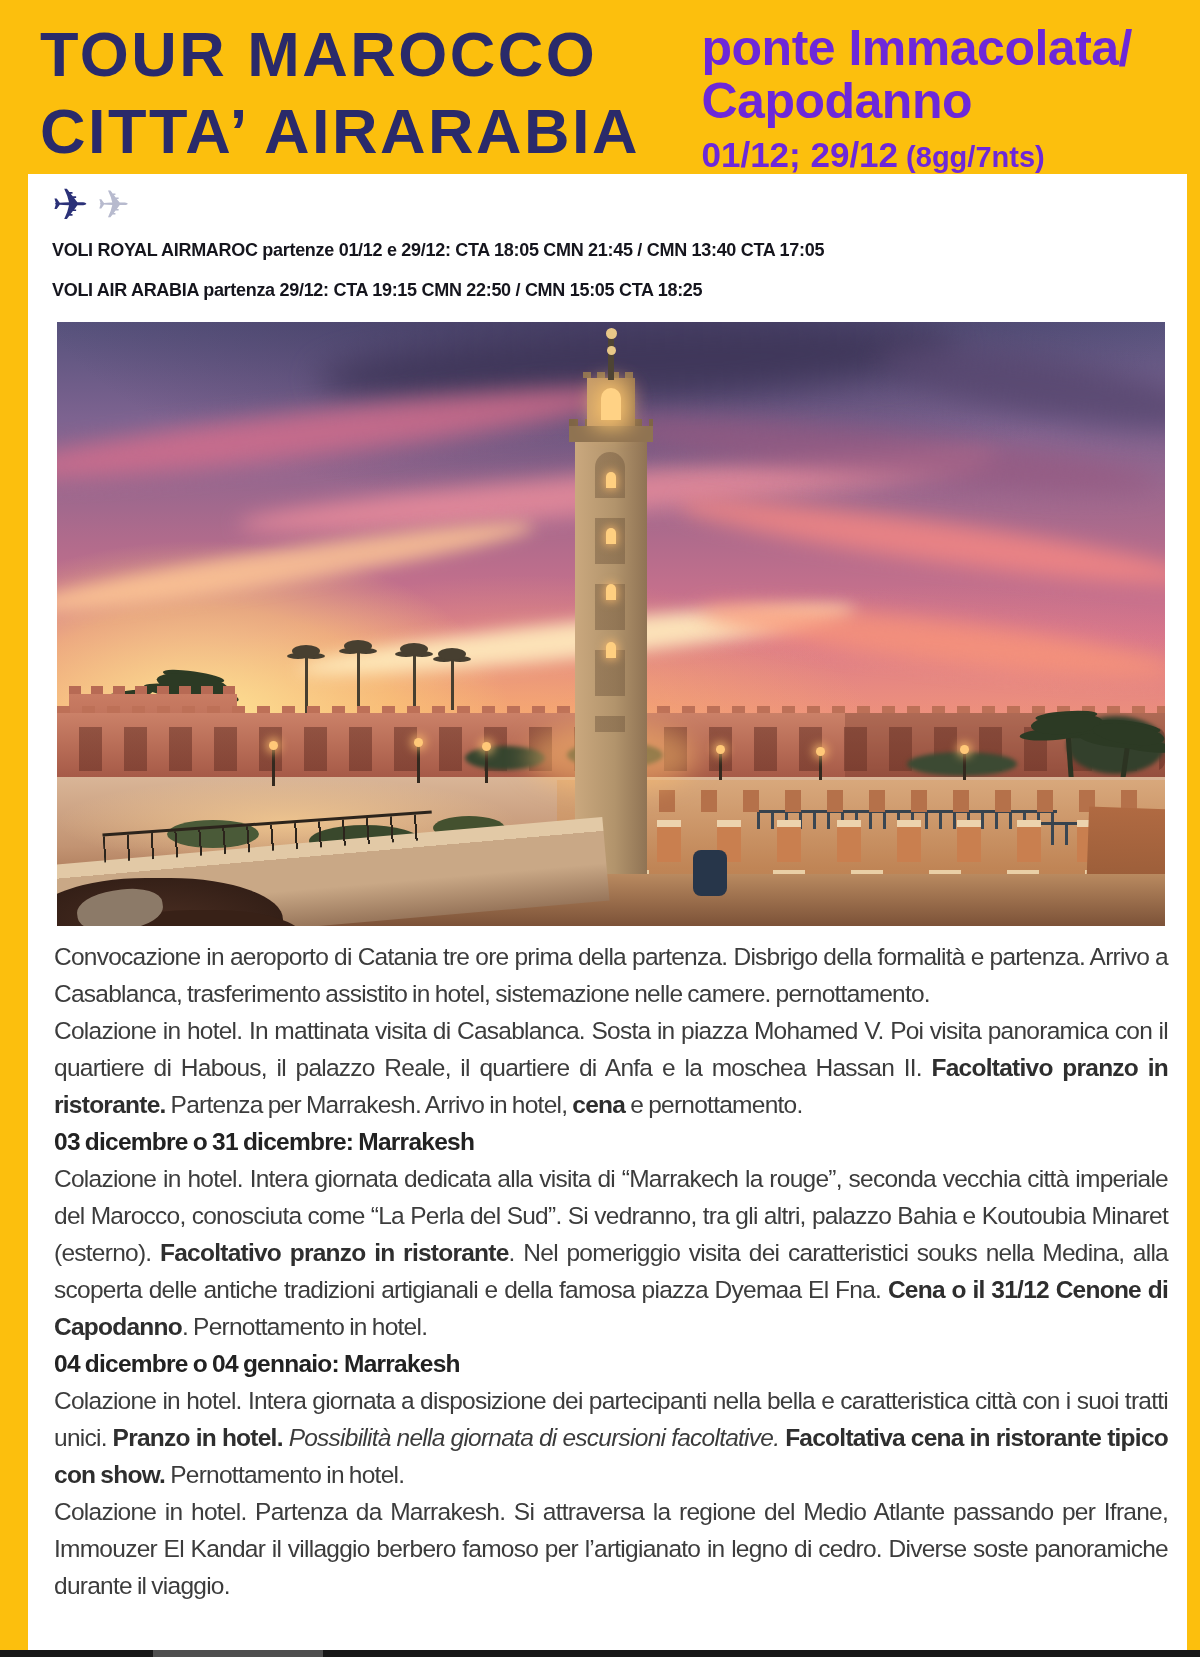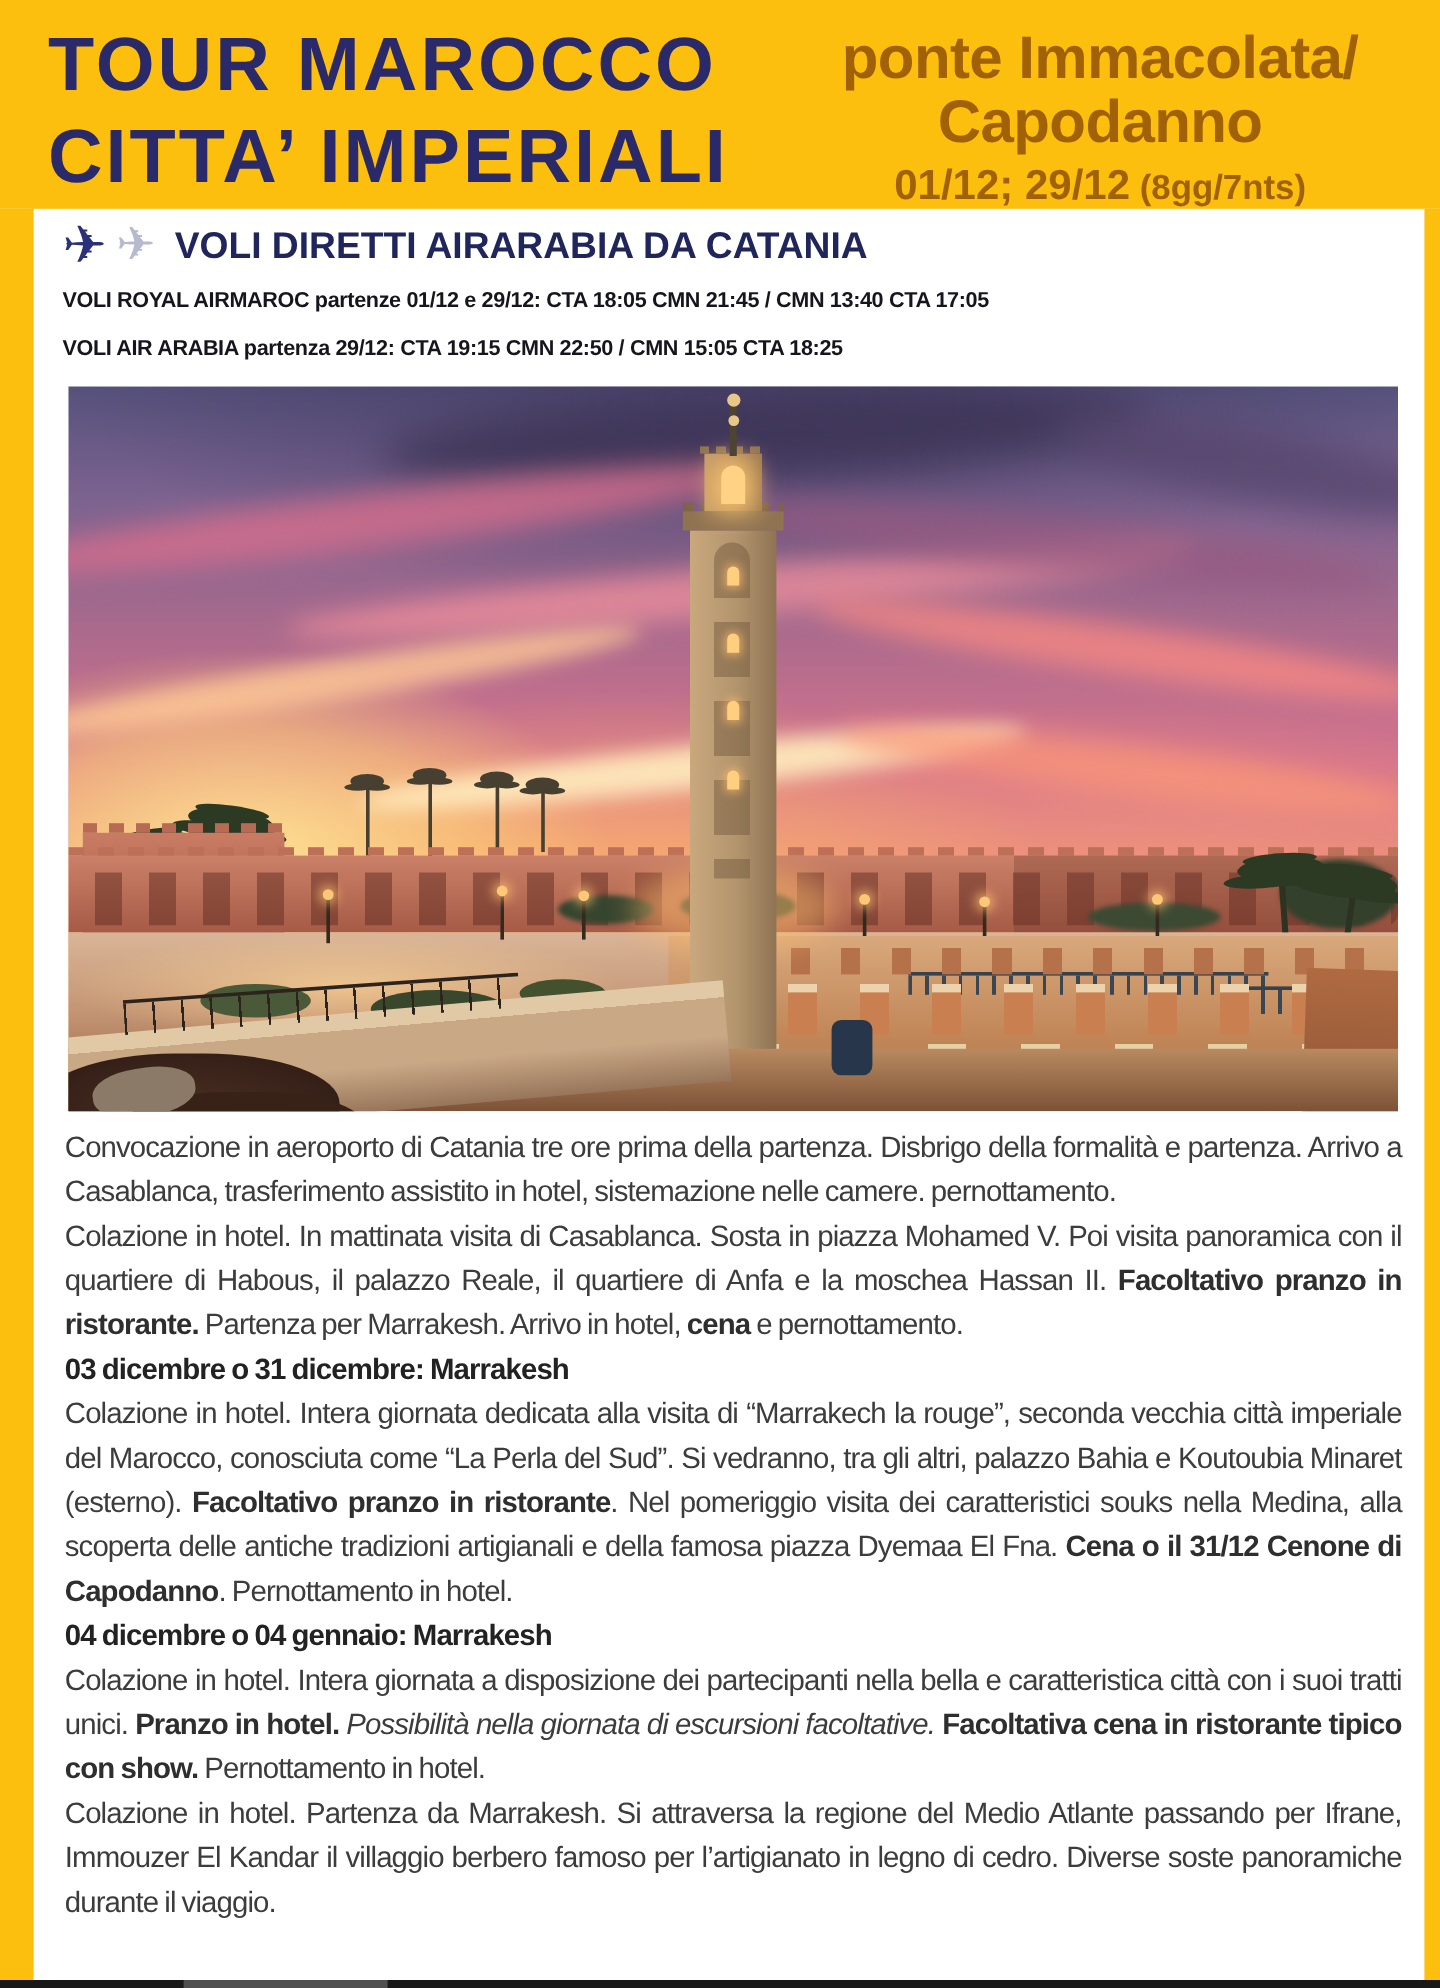--- a/index.html
+++ b/index.html
@@ -8,21 +8,21 @@
   .page{position:absolute;inset:0;background:#ffffff;}
 
   
   .band-top{position:absolute;left:0;top:0;width:1200px;height:174px;background:#FCBF0D;}
   .border-left{position:absolute;left:0;top:174px;width:28px;bottom:7px;background:#FCBF0D;}
   .border-right{position:absolute;right:0;top:174px;width:13px;bottom:7px;background:#FCBF0D;}
 
   
   .title{position:absolute;left:40px;top:16px;color:#2A2A6A;font-weight:bold;
          font-size:63px;line-height:77px;letter-spacing:2.5px;white-space:nowrap;}
-  .hdr-right{position:absolute;right:68px;top:22px;text-align:center;color:#a16207;}
+  .hdr-right{position:absolute;right:68px;top:22px;text-align:left;color:#6d28d9;}
   .hdr-event{font-size:50px;line-height:53px;font-weight:bold;letter-spacing:-0.5px;}
   .hdr-dates{margin-top:7px;font-size:35px;font-weight:bold;letter-spacing:0;}
   .hdr-dates .suffix{font-size:29px;font-weight:bold;}
 
   
   .flights{position:absolute;left:52px;top:182px;width:1122px;}
   .flights-head{display:flex;align-items:center;height:46px;}
   .plane{font-size:44px;line-height:44px;color:#2B3178;}
   .plane.light{color:#B7BACE;font-size:39px;margin-left:8px;}
   .flights-title{margin-left:16px;font-size:31px;font-weight:bold;color:#20265C;letter-spacing:0;}
@@ -160,33 +160,32 @@
 <body>
 
 <div class="page">
 
   <div class="band-top"></div>
   <div class="border-left"></div>
   <div class="border-right"></div>
 
   <div class="title">
     <div>TOUR MAROCCO</div>
-    <div>CITTA’ IMPERIALI</div>
+    <div>CITTA’ AIRARABIA</div>
   </div>
   <div class="hdr-right">
     <div class="hdr-event">ponte Immacolata/</div>
     <div class="hdr-event">Capodanno</div>
     <div class="hdr-dates"><span>01/12; 29/12</span><span class="suffix"> (8gg/7nts)</span></div>
   </div>
 
   <div class="flights">
     <div class="flights-head">
       <span class="plane">✈</span>
       <span class="plane light">✈</span>
-      <span class="flights-title">VOLI DIRETTI AIRARABIA DA CATANIA</span>
     </div>
     <div class="flight-line">VOLI ROYAL AIRMAROC partenze 01/12 e 29/12: CTA 18:05  CMN 21:45 / CMN 13:40 CTA 17:05</div>
     <div class="flight-line">VOLI AIR ARABIA partenza 29/12: CTA 19:15 CMN 22:50 / CMN 15:05 CTA 18:25</div>
   </div>
 
   <div class="photo">
     <div class="sky"></div>
     <div class="streak s8"></div>
     <div class="streak s9"></div>
     <div class="streak s1"></div>

